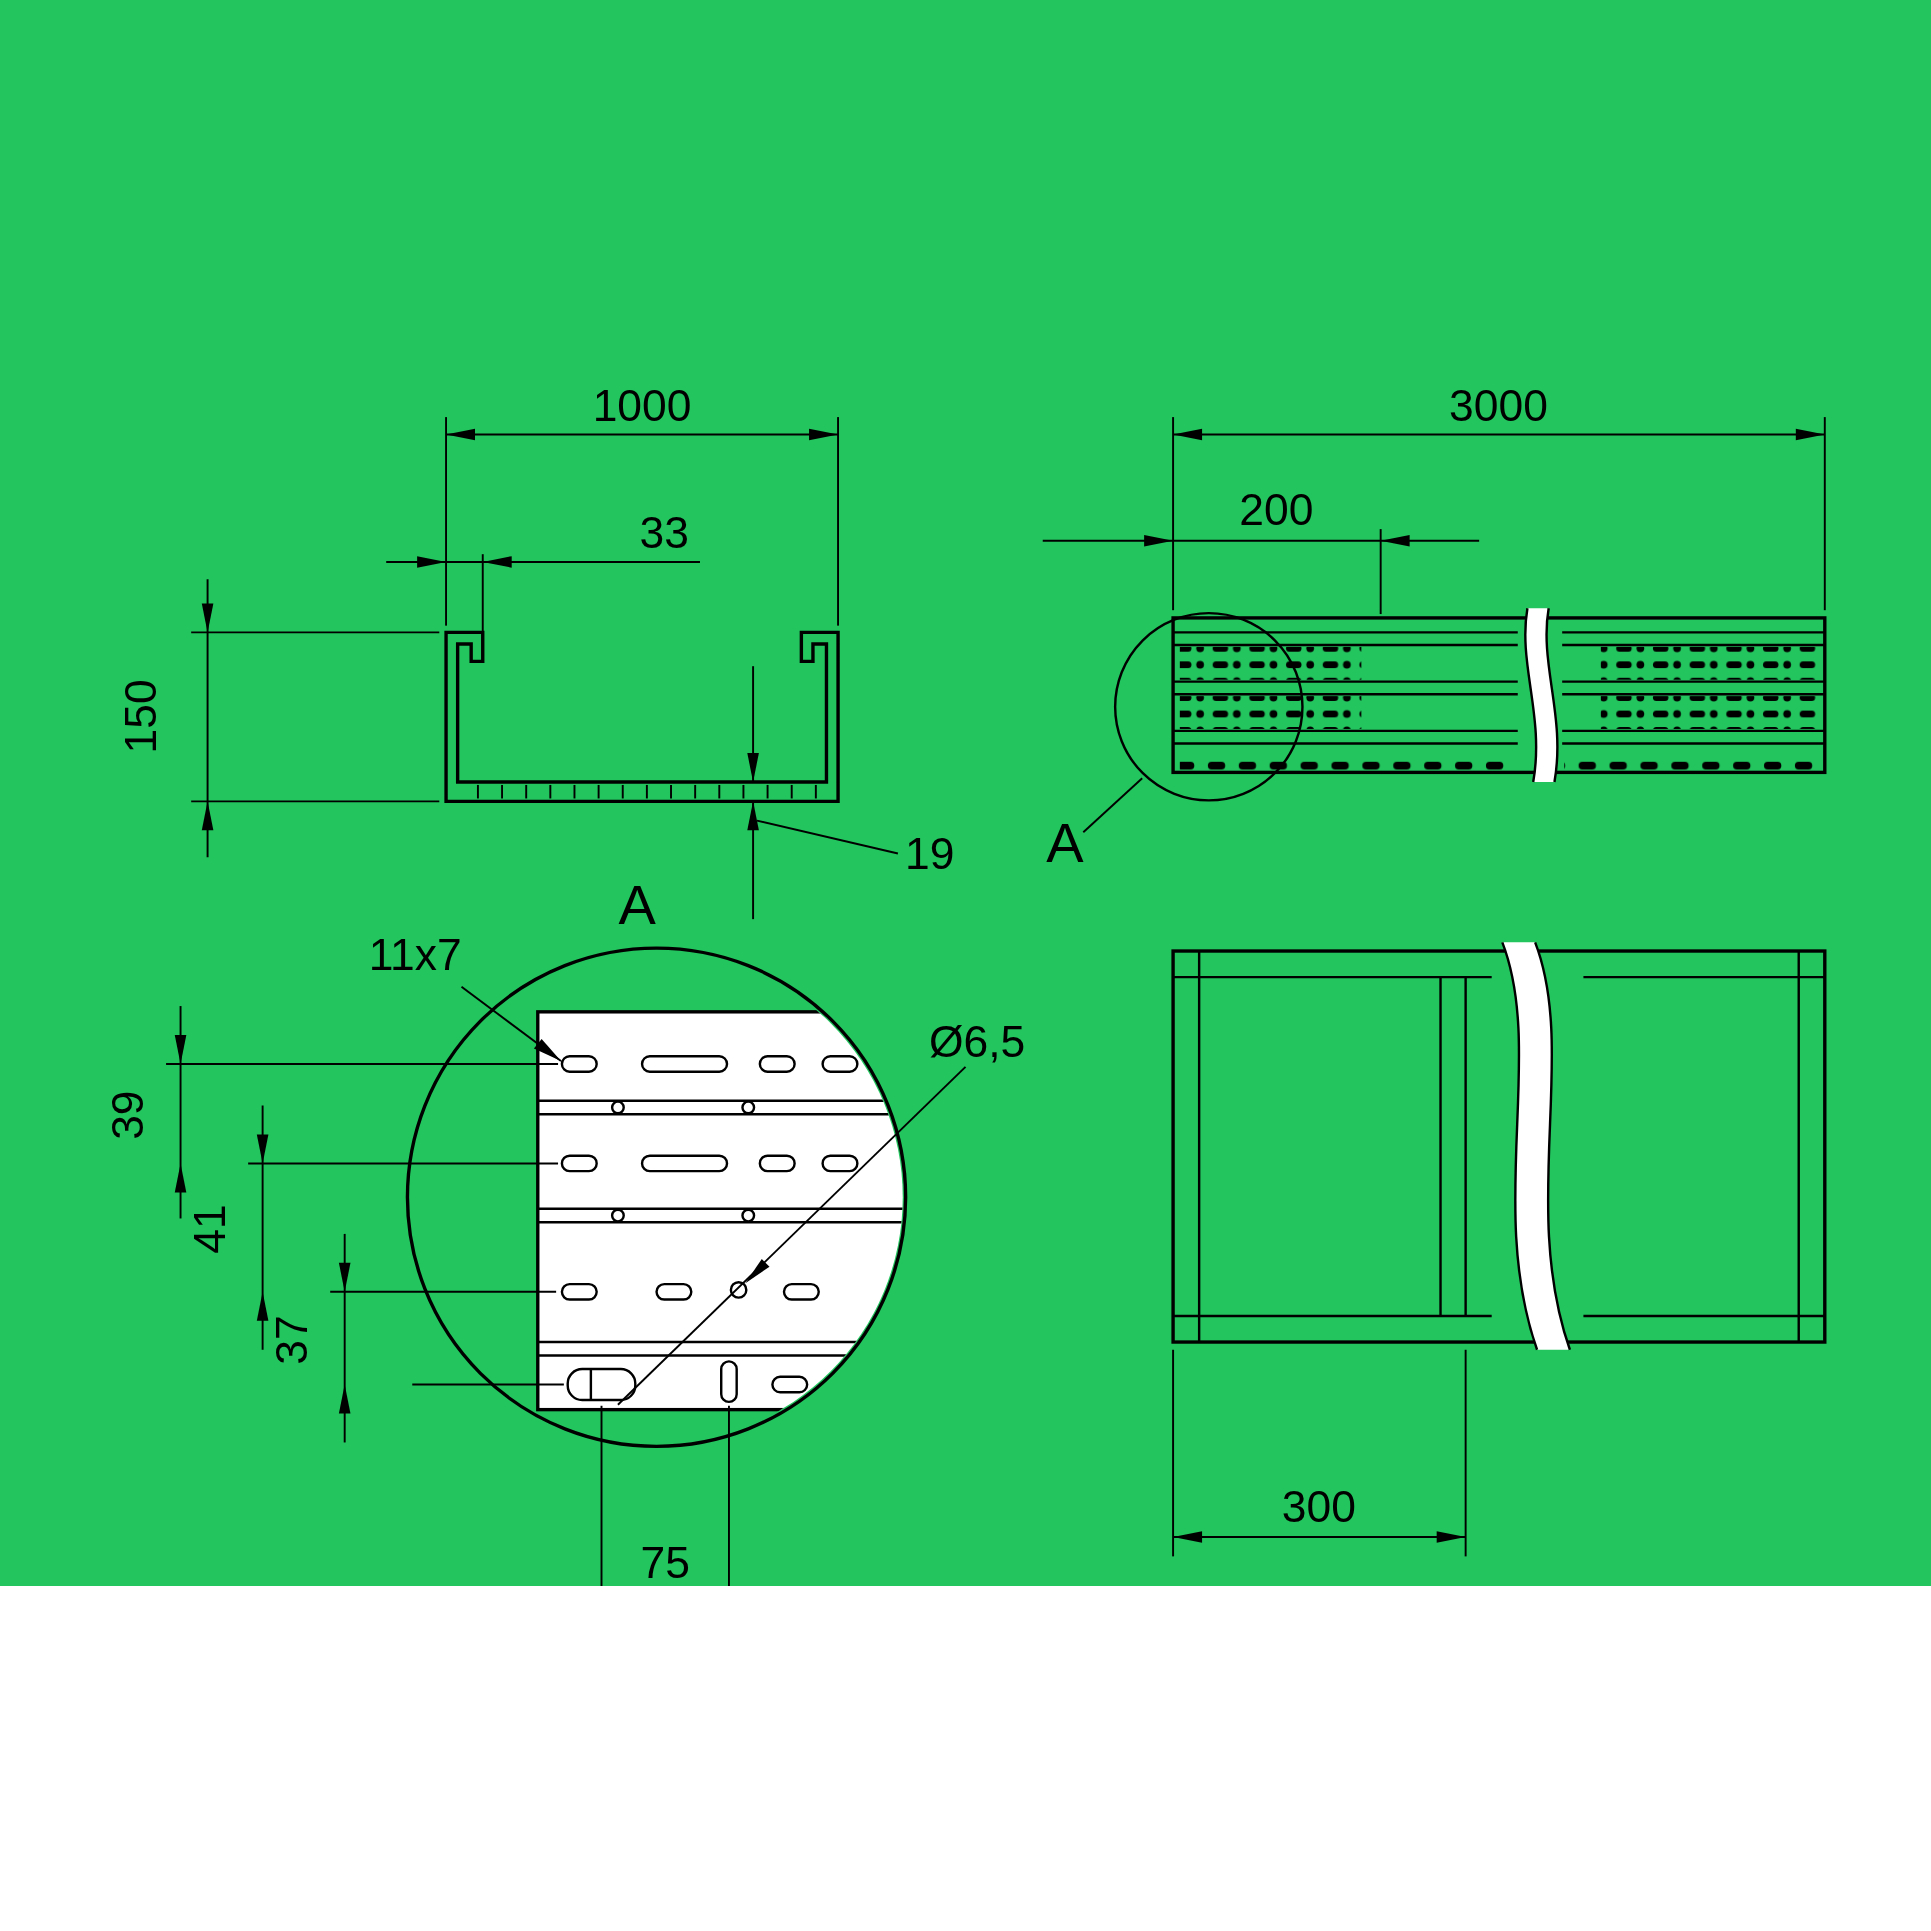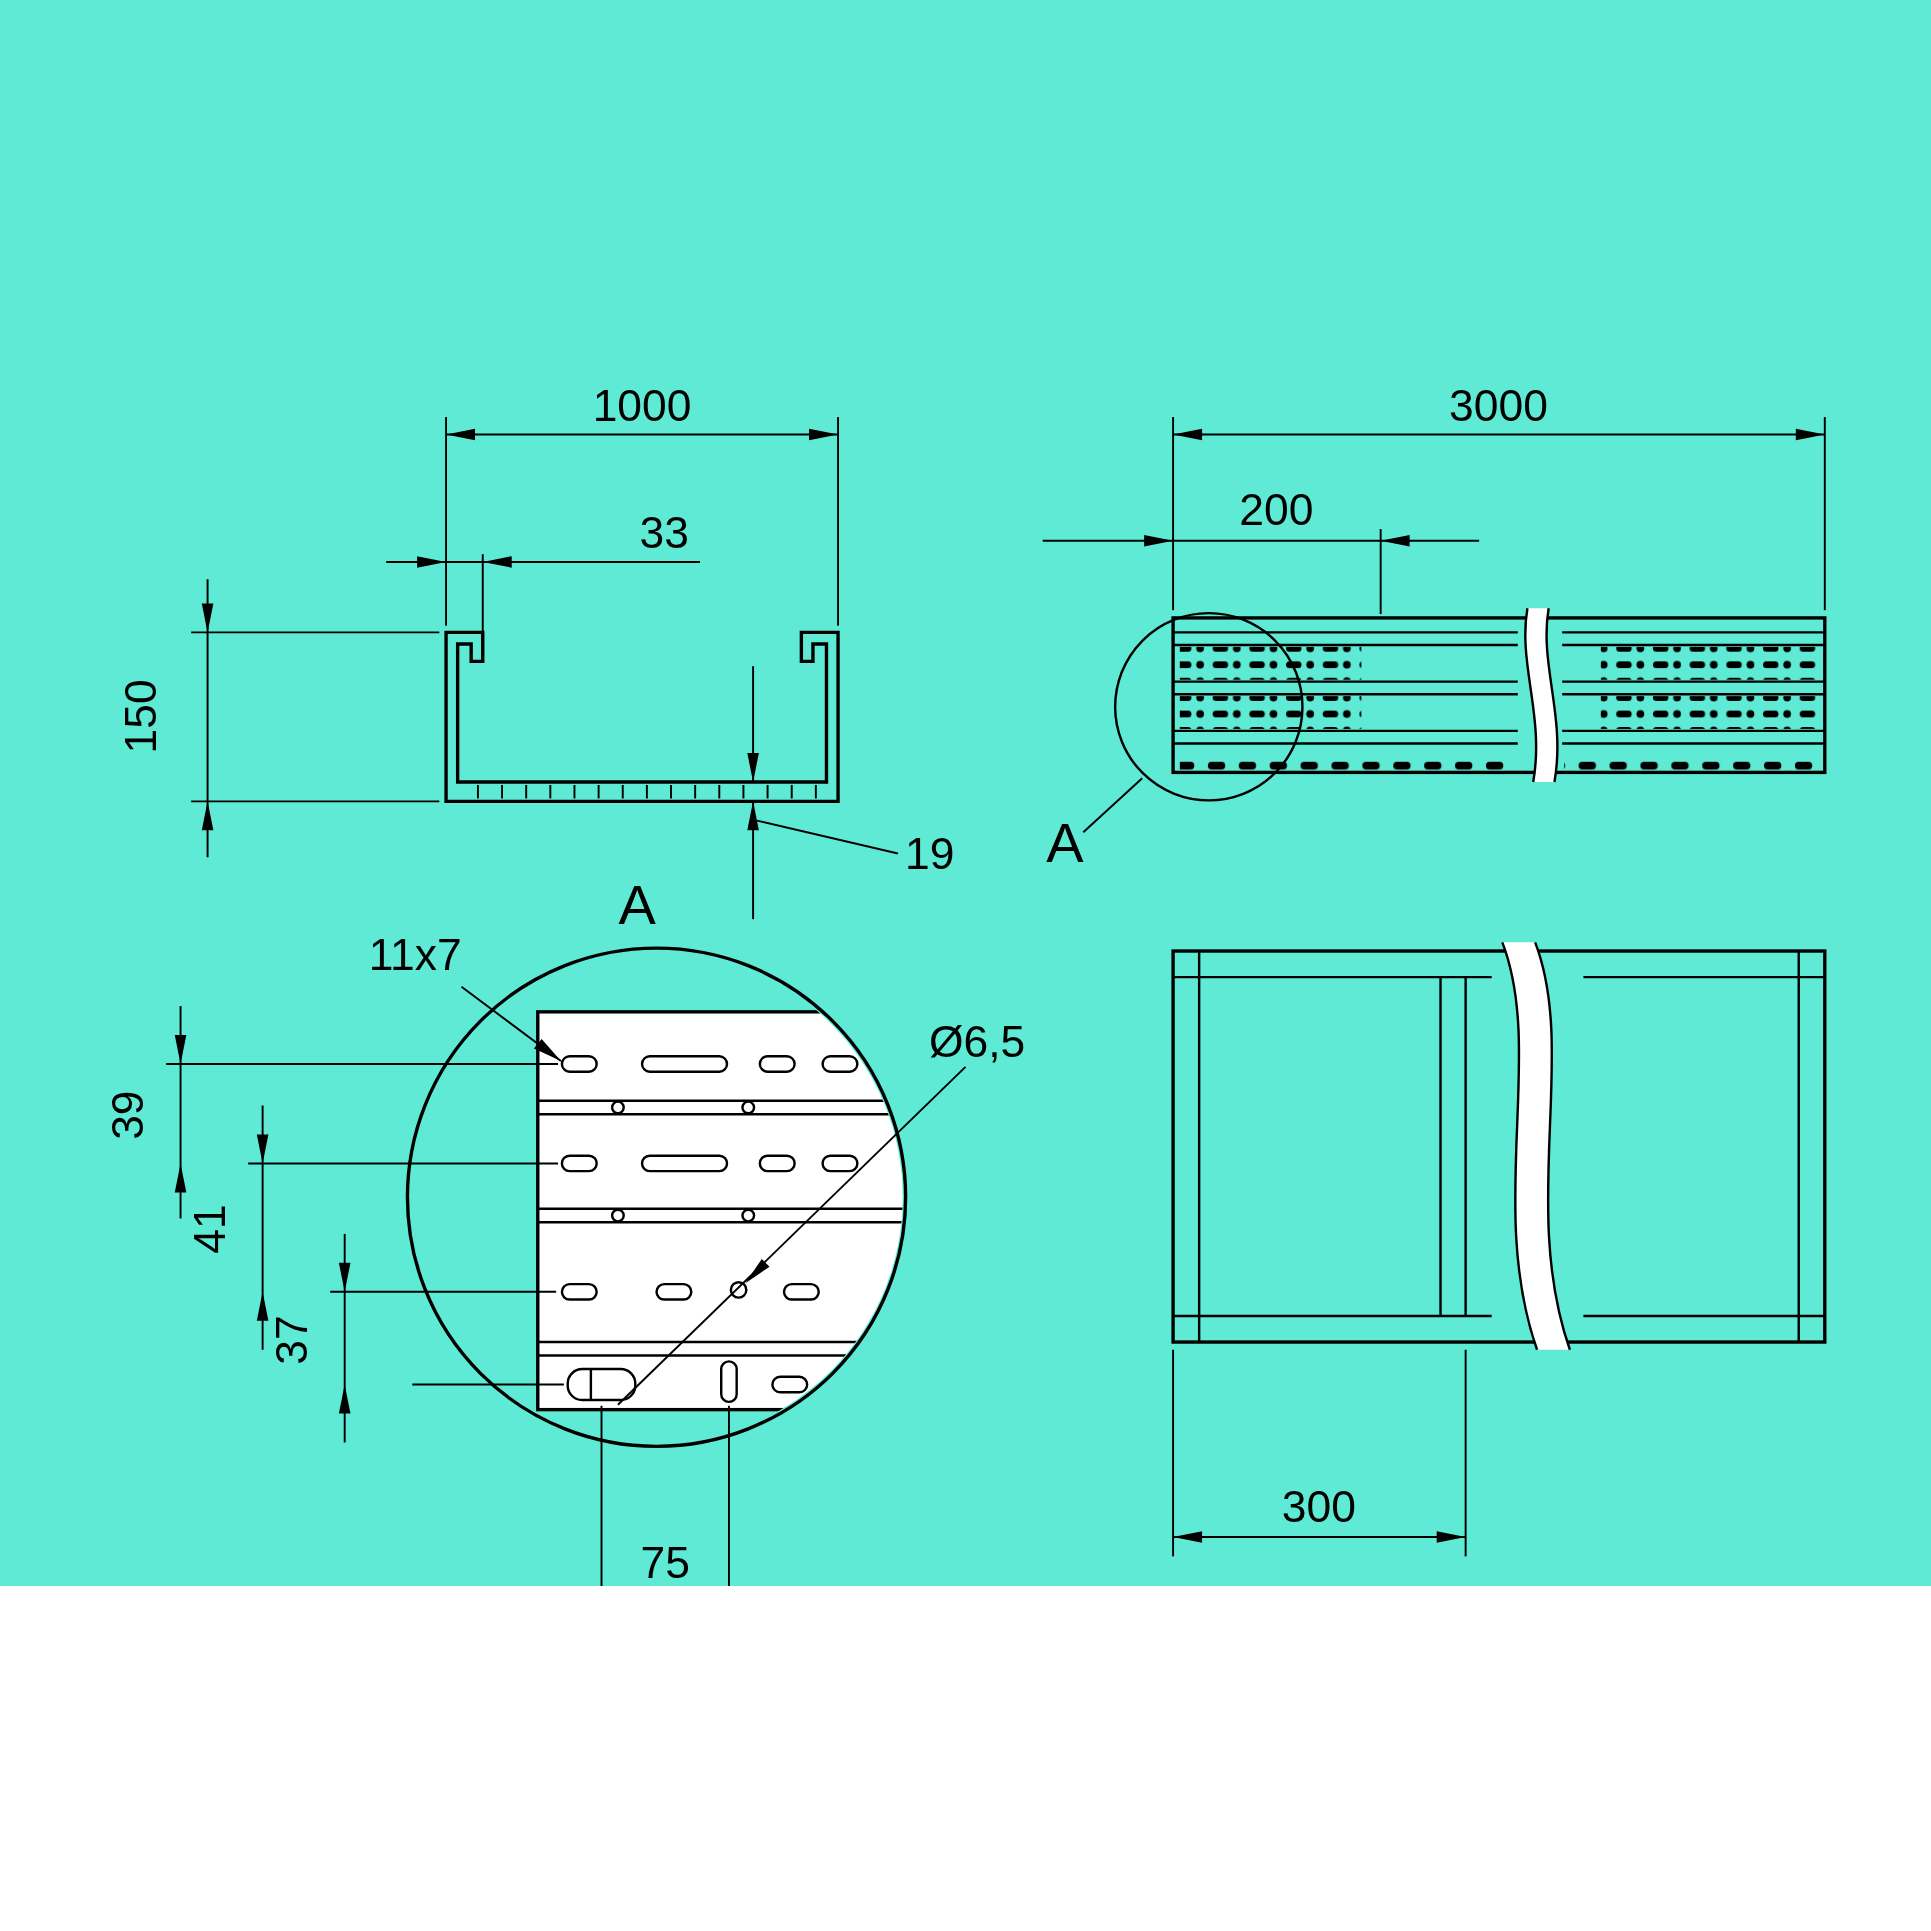--- a/index.html
+++ b/index.html
@@ -1,16 +1,16 @@
 <!DOCTYPE html>
 <html><head>
 <meta charset="utf-8">
 <style>
   html,body{margin:0;padding:0;background:#ffffff;}
-  .stage{width:1931px;height:1586px;background:#5eead4;position:relative;}
+  .stage{width:1931px;height:1586px;background:#22c55e;position:relative;}
   svg{display:block;}
   text{font-family:"Liberation Sans", sans-serif;fill:#000;}
   .dim{font-size:46px;}
   .title{font-size:58px;}
   .outline{fill:none;stroke:#000;stroke-width:3.5;stroke-linejoin:miter;}
   .outline-f{fill:#ffffff;stroke:#000;stroke-width:3.5;}
   .mid{fill:none;stroke:#000;stroke-width:2.5;}
   .thin{fill:none;stroke:#000;stroke-width:2;}
   .hole{fill:none;stroke:#000;stroke-width:2.5;}
   .arrow{fill:#000;stroke:none;}

